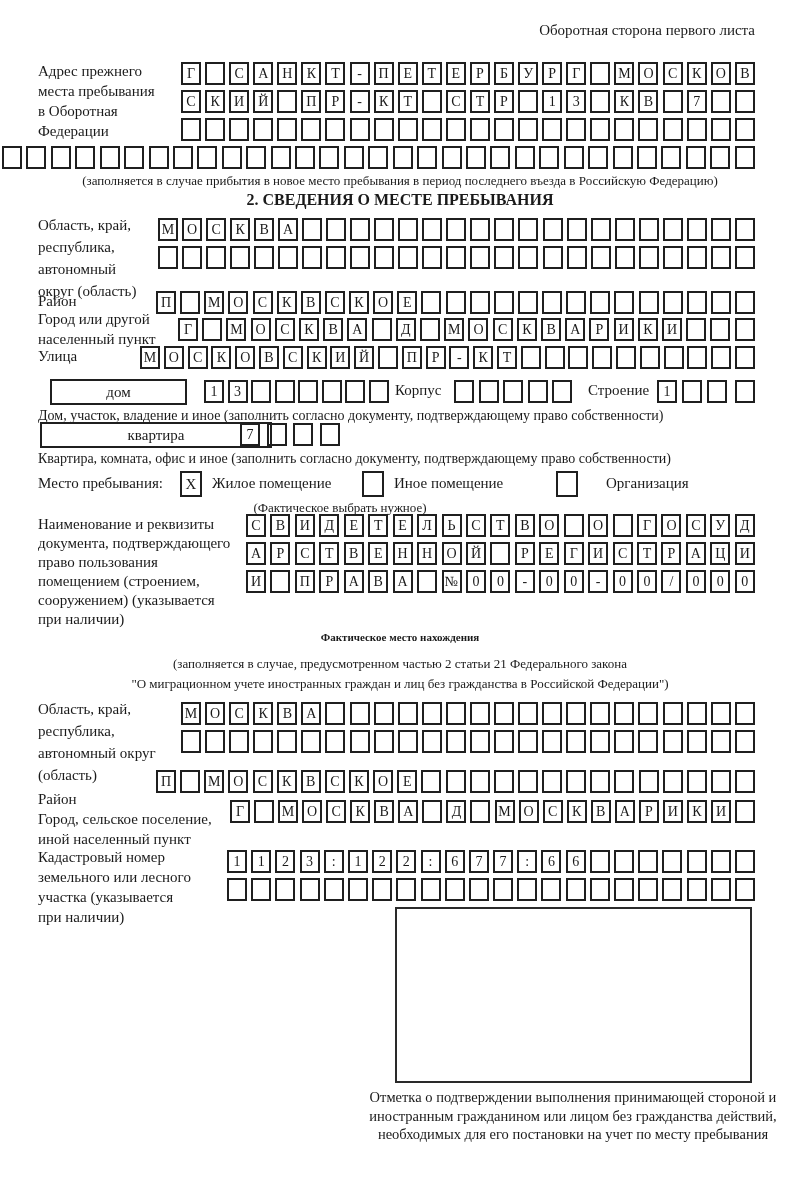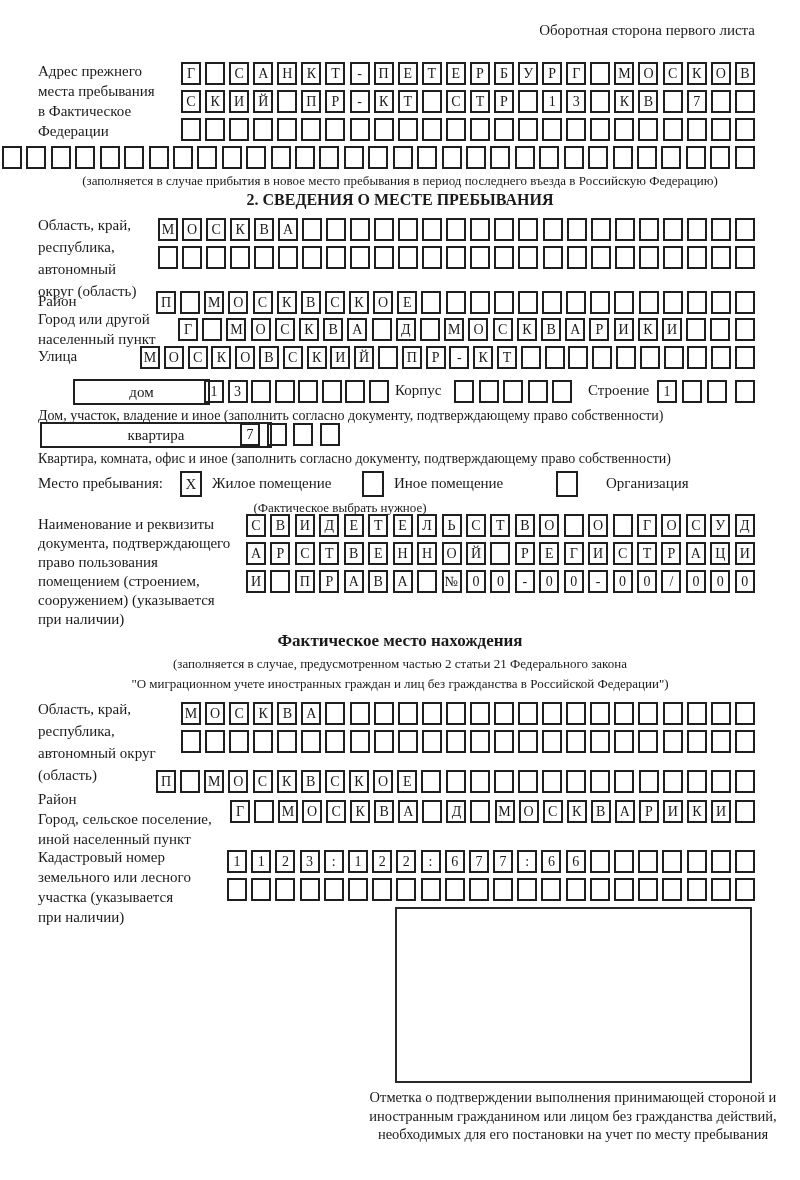--- a/index.html
+++ b/index.html
@@ -2,41 +2,41 @@
 <html><head>
 <meta charset="utf-8">
 <style>
   html,body{margin:0;padding:0;background:#fff;}
   .page{position:relative;width:800px;height:1180px;background:#fff;
         font-family:"Liberation Serif","DejaVu Serif",serif;color:#1a1a1a;overflow:hidden;}
   .lbl{position:absolute;font-size:15px;white-space:nowrap;}
   .note{position:absolute;font-size:13px;white-space:nowrap;}
   .center{left:0;width:800px;text-align:center;}
   .title{position:absolute;font-weight:bold;font-size:16px;}
-  .subtitle{position:absolute;font-weight:bold;font-size:17px;}
+  .subtitle{position:absolute;font-weight:bold;font-size:11px;}
   .boxrow{position:absolute;display:flex;justify-content:space-between;}
   .cell{flex:0 0 20px;width:20px;height:23px;border:2px solid #1f1f1f;box-sizing:border-box;
         display:flex;align-items:center;justify-content:center;font-size:14px;line-height:1;}
   .widebox{position:absolute;border:2px solid #1f1f1f;box-sizing:border-box;
         display:flex;align-items:center;justify-content:center;font-size:15px;}
   .checkbox{position:absolute;width:22px;height:26px;border:2px solid #1f1f1f;box-sizing:border-box;
         display:flex;align-items:center;justify-content:center;font-size:15px;}
   .stampbox{position:absolute;border:2px solid #2a2a2a;box-sizing:border-box;background:#fff;}
   .caption{position:absolute;font-size:14.5px;line-height:18.5px;text-align:center;}
 </style>
 </head>
 <body>
 
 <div class="page">
 
   <div class="lbl" style="top:22px;right:45px;">Оборотная сторона первого листа</div>
 
   <div class="lbl" style="left:38px;top:63px;">Адрес прежнего</div>
   <div class="lbl" style="left:38px;top:83px;">места пребывания</div>
-  <div class="lbl" style="left:38px;top:103px;">в Фактическое</div>
+  <div class="lbl" style="left:38px;top:103px;">в Оборотная</div>
   <div class="lbl" style="left:38px;top:123px;">Федерации</div>
   <div class="boxrow" style="left:181px;top:62px;width:574px;">
       <div class="cell">Г</div>
       <div class="cell"></div>
       <div class="cell">С</div>
       <div class="cell">А</div>
       <div class="cell">Н</div>
       <div class="cell">К</div>
       <div class="cell">Т</div>
       <div class="cell">-</div>
@@ -286,21 +286,21 @@
       <div class="cell"></div>
       <div class="cell"></div>
       <div class="cell"></div>
       <div class="cell"></div>
       <div class="cell"></div>
       <div class="cell"></div>
       <div class="cell"></div>
       <div class="cell"></div>
     </div>
 
-  <div class="widebox" style="left:73px;top:379px;width:137px;height:26px;">дом</div>
+  <div class="widebox" style="left:50px;top:379px;width:137px;height:26px;">дом</div>
   <div class="boxrow" style="left:204px;top:380px;width:185px;">
       <div class="cell">1</div>
       <div class="cell">3</div>
       <div class="cell"></div>
       <div class="cell"></div>
       <div class="cell"></div>
       <div class="cell"></div>
       <div class="cell"></div>
       <div class="cell"></div>
     </div>

